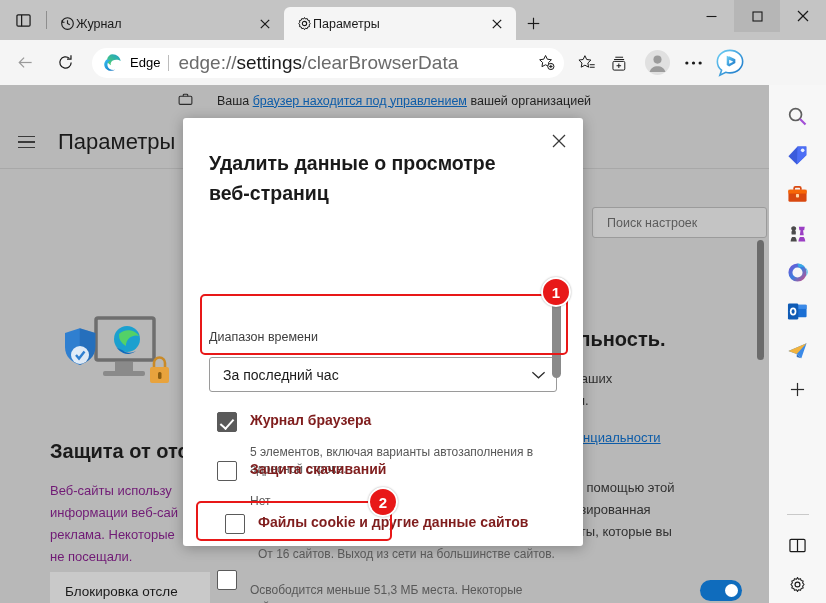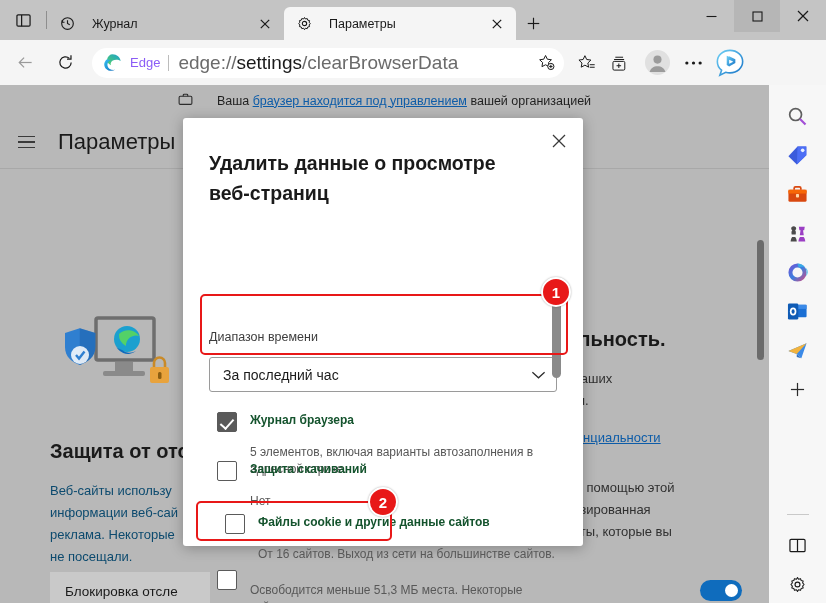--- a/index.html
+++ b/index.html
@@ -17,21 +17,21 @@
     background: #c4c4c4;
     display: flex; align-items: flex-end;
   }
   .tabstrip { display: flex; align-items: flex-end; height: 40px; flex: 1; }
   .tab-overview {
     width: 46px; height: 40px; display: flex; align-items: center; justify-content: center;
   }
   .tab-overview svg { display: block; }
   .vsep { width: 1px; height: 18px; background: #8e8e8e; margin-bottom: 11px; }
   .tab {
-    height: 33px; display: flex; align-items: center; gap: 16px;
+    height: 33px; display: flex; align-items: center; gap: 0;
     padding: 0 9px 0 12px; border-radius: 6px 6px 0 0;
     font-size: 12.5px; color: #1a1a1a; position: relative;
   }
   .tab.inactive { width: 237px; }
   .tab.active { background: #f5f5f5; width: 232px; }
   .tab .tab-ico { width: 17px; height: 17px; display: flex; align-items: center; justify-content: center; flex: 0 0 17px;}
   .tab .tab-title { flex: 1; white-space: nowrap; overflow: hidden; text-overflow: ellipsis; font-size: 12.5px; }
   .tab .tab-close { width: 20px; height: 20px; display: flex; align-items: center; justify-content: center; border-radius: 3px; flex: 0 0 20px;}
   .newtab {
     width: 34px; height: 30px; display: flex; align-items: center; justify-content: center;
@@ -48,21 +48,21 @@
   }
   .navbtn { width: 34px; height: 30px; display: flex; align-items: center; justify-content: center; border-radius: 4px; }
   .navbtn.back { margin-left: 8px; }
   .navbtn.reload { margin-left: 6px; }
   .omnibox {
     flex: 1; height: 30px; background: #fff; border-radius: 15px;
     margin: 0 6px 0 10px; display: flex; align-items: center; padding: 0 5px 0 11px;
     font-size: 13px; color: #444; max-width: 472px;
   }
   .omnibox .edge-logo { width: 20px; height: 20px; flex: 0 0 20px; margin-right: 7px; }
-  .omnibox .edge-label { color: #8b5cf6; font-size: 13px; margin-right: 8px;}
+  .omnibox .edge-label { color: #000000; font-size: 13px; margin-right: 8px;}
   .omnibox .ob-sep { width: 1px; height: 16px; background: #bcbcbc; margin-right: 9px; }
   .omnibox .url { flex: 1; font-size: 19px; color: #6b6b6b; white-space: nowrap; overflow: hidden;}
   .omnibox .url b { color: #1a1a1a; font-weight: 400; }
   .omnibox .fav { width: 26px; height: 26px; display: flex; align-items: center; justify-content: center; flex: 0 0 26px;}
   .toolicon { width: 34px; height: 30px; display: flex; align-items: center; justify-content: center; border-radius: 4px; }
   .avatar-btn { width: 38px; height: 34px; display: flex; align-items: center; justify-content: center; }
   .bingbtn { width: 40px; height: 40px; display: flex; align-items: center; justify-content: center; margin-right: 4px;}
 
   
   #page {
@@ -87,21 +87,21 @@
     display: flex; align-items: center; padding-left: 14px;
     font-size: 12.5px; color: #5b5b5b;
   }
   
   .hero-img { position: absolute; left: 53px; top: 227px; width: 120px; height: 80px; }
   #bg-h1 {
     position: absolute; left: 50px; top: 355px; font-size: 20px; font-weight: bold; color: #1a1a1a;
     white-space: nowrap;
   }
   #bg-p {
-    position: absolute; left: 50px; top: 395px; width: 200px; font-size: 13px; color: #0c4a6e;
+    position: absolute; left: 50px; top: 395px; width: 200px; font-size: 13px; color: #701a75;
     line-height: 22px;
   }
   #bg-card-left {
     position: absolute; left: 50px; top: 487px; width: 160px; height: 40px;
     background: #c9c9c9; font-size: 13.5px; color: #1a1a1a;
     padding: 12px 0 0 15px; white-space: nowrap;
   }
   
   #bg-rh {
     position: absolute; left: 530px; top: 243px; font-size: 20px; font-weight: bold; color: #1a1a1a;
@@ -171,21 +171,21 @@
   .opt { position: relative; padding-left: 41px; }
   .opt .box {
     position: absolute; left: 8px; top: 2px; width: 20px; height: 20px;
     border: 1.6px solid #5a5a5a; border-radius: 2px; background: #fff;
   }
   .opt .box.checked { background: #5a5a5a; border-color: #5a5a5a; }
   .opt .box.checked:after {
     content: ""; position: absolute; left: 5px; top: 3px; width: 6px; height: 11px;
     border: solid #fff; border-width: 0 2px 2px 0; transform: rotate(42deg);
   }
-  .opt .o-title { font-size: 12px; font-weight: bold; color: #14532d; line-height: 20px; }
+  .opt .o-title { font-size: 14px; font-weight: bold; color: #7f1d1d; line-height: 20px; }
   .opt .o-sub { font-size: 12px; color: #585858; line-height: 17px; margin-top: 14px; }
   #opt0 { top: 3px; }
   #opt1 { top: 52px; }
   #opt2 { top: 105px; }
   #opt3 { top: 161px; }
   #dlg-inner-scroll {
     position: absolute; left: 552px; top: 300px; width: 9px; height: 198px; z-index: 22;
   }
   #dlg-inner-scroll i { display: block; width: 9px; height: 78px; background: #8a8a8a; border-radius: 5px;}
 
@@ -380,20 +380,23 @@
 
   <div id="settings-header">
     <div class="hamburger">
         <i></i>
         <i></i>
         <i></i>
       </div>
     <div id="settings-title">Параметры</div>
   </div>
 
+  <div class="search-settings">
+    <span>Поиск настроек</span>
+  </div>
 
   <div class="hero-img">
     <svg width="120" height="80" viewBox="0 0 120 80">
       <rect x="43" y="6" width="58" height="42" rx="2" fill="none" stroke="#6e6e6e" stroke-width="3.5"></rect>
       <rect x="62" y="50" width="18" height="10" fill="#8a8a8a"></rect>
       <rect x="50" y="59" width="42" height="5" rx="2" fill="#8a8a8a"></rect>
       <path d="M18 10l19 6v17c0 12-9 18-19 22C8 51 0 45 0 33V16z" transform="translate(12,8) scale(.82)" fill="#2f7fd0"></path>
       <path d="M18 10l19 6v17c0 12-9 18-19 22z" transform="translate(12,8) scale(.82)" fill="#1b5fa8" opacity=".5"></path>
       <circle cx="27" cy="43" r="9" fill="#ffffff" opacity=".85"></circle>
       <polyline points="23,43 26,46.5 31.5,39.5" fill="none" stroke="#2f7fd0" stroke-width="2.4"></polyline>

